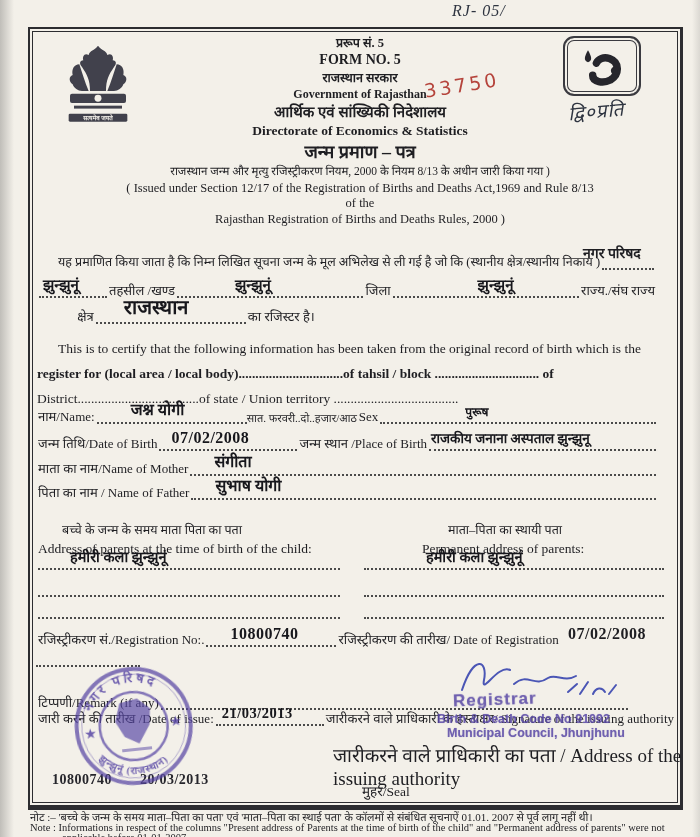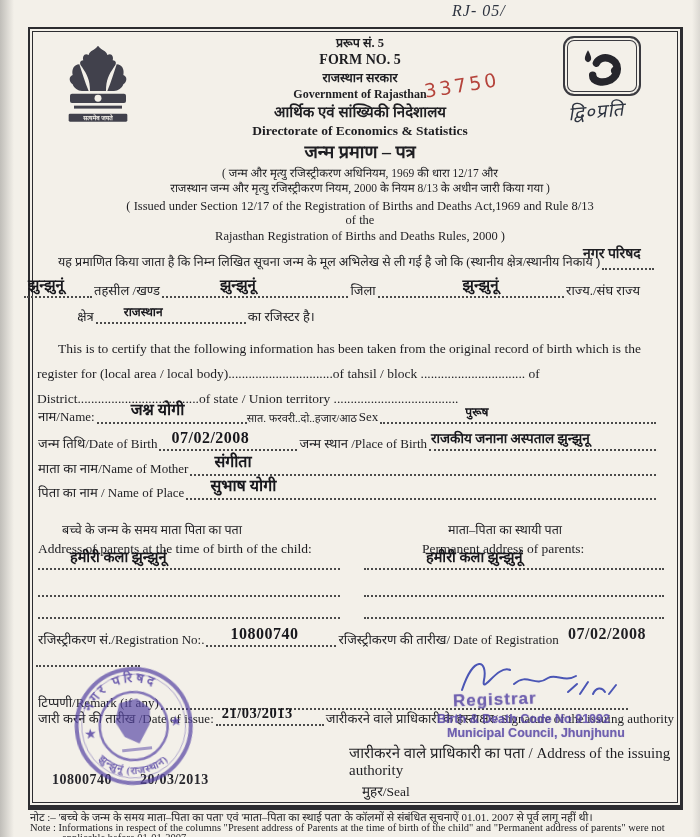--- a/index.html
+++ b/index.html
@@ -69,21 +69,20 @@
 </div>
 
 <div class="hdr">
   <div class="b deva" style="font-size:12.5px;">प्ररूप  सं. 5</div>
   <div class="b" style="font-size:14px;">FORM NO. 5</div>
   <div class="b deva" style="font-size:12.5px;margin-top:3px;">राजस्थान  सरकार</div>
   <div class="b" style="font-size:12px;">Government of Rajasthan</div>
   <div class="b deva" style="font-size:15px;">आर्थिक  एवं  सांख्यिकी  निदेशालय</div>
   <div class="b" style="font-size:13.5px;">Directorate of Economics &amp; Statistics</div>
   <div class="b deva" style="font-size:18px;margin-top:4px;">जन्म प्रमाण – पत्र</div>
-  <div class="deva" style="font-size:11.5px;margin-top:4px;">( जन्म और मृत्यु रजिस्ट्रीकरण अधिनियम, 1969 की धारा 12/17 और</div>
   <div class="deva" style="font-size:11.5px;">राजस्थान जन्म और मृत्यु रजिस्ट्रीकरण नियम, 2000 के नियम 8/13 के अधीन जारी किया गया )</div>
   <div style="font-size:12.5px;margin-top:3px;width:470px;margin-left:-25px;">( Issued under Section 12/17 of the Registration of Births and Deaths Act,1969 and  Rule 8/13 of the</div>
   <div style="font-size:12.5px;">Rajasthan Registration of Births and Deaths Rules, 2000 )</div>
 </div>
 
 <div class="abs" style="left:424px;top:74px;transform:rotate(-9deg);color:#b5443c;font-size:19px;letter-spacing:3px;font-family:'DejaVu Sans',sans-serif;">33750</div>
 
 <div class="logo-box">
   <svg width="56" height="40" viewBox="0 0 60 42">
     <path d="M15 4 C11 11 10 15 15 17 C20 15 19 11 15 4 Z" fill="#26262c"></path>
@@ -94,45 +93,45 @@
 
 <div class="abs handwrite" style="left:568px;top:98px;font-size:19px;transform:rotate(-5deg);letter-spacing:1px;">द्वि०प्रति</div>
 
 <div class="abs b deva" style="left:583px;top:243px;font-size:14px;">नगर  परिषद</div>
 
 <div class="r" style="left:56px;top:256px;width:598px;">
   <span class="lbl deva" style="font-size:12.5px;">यह प्रमाणित किया जाता है कि निम्न लिखित सूचना जन्म के मूल अभिलेख से ली गई है जो कि (स्थानीय क्षेत्र/स्थानीय निकाय )</span>
   <span class="dots"></span>
 </div>
 
-<div class="r" style="left:24px;top:284px;width:618px;">
+<div class="r" style="left:39px;top:284px;width:618px;">
   <span class="dots fw" style="width:68px;">
     <span class="val deva" style="left:4px;font-size:15px;">झुन्झुनूं</span>
   </span>
   <span class="lbl deva">तहसील /खण्ड</span>
   <span class="dots">
     <span class="val deva" style="left:58px;font-size:15px;">झुन्झुनूं</span>
   </span>
   <span class="lbl deva">जिला</span>
   <span class="dots">
     <span class="val deva" style="left:85px;font-size:15px;">झुन्झुनूं</span>
   </span>
   <span class="lbl deva">राज्य./संघ राज्य</span>
 </div>
 
 <div class="r" style="left:36px;top:310px;width:320px;justify-content:center;">
   <span class="lbl deva">क्षेत्र</span>
   <span class="dots fw" style="width:150px;">
-    <span class="val deva" style="left:28px;font-size:12px;">राजस्थान</span>
+    <span class="val deva" style="left:28px;font-size:20px;">राजस्थान</span>
   </span>
   <span class="lbl deva">का रजिस्टर है।</span>
 </div>
 
 <div class="abs" style="left:58px;top:341px;font-size:13.5px;width:600px;">This is to certify that the following information has been taken from the original record of birth which is the</div>
-<div class="abs" style="left:37px;top:366px;font-size:13.5px;width:624px;">register for  (local  area  /  local  body)...............................of  tahsil  /  block  ...............................  of</div>
+<div class="abs" style="left:37px;top:366px;font-size:13.5px;width:624px;font-weight:bold;">register for  (local  area  /  local  body)...............................of  tahsil  /  block  ...............................  of</div>
 <div class="abs" style="left:37px;top:391px;font-size:13.5px;width:624px;">District....................................of state / Union territory .....................................</div>
 
 <div class="r" style="left:36px;top:410px;width:620px;">
   <span class="lbl deva">नाम/Name:</span>
   <span class="dots fw" style="width:150px;">
     <span class="val deva" style="left:34px;font-size:16px;">जश्न  योगी</span>
   </span>
   <span class="lbl deva" style="font-size:11px;padding:0;">सात. फरवरी..दो..हजार/आठ</span>
   <span class="lbl">Sex</span>
   <span class="dots">
@@ -152,21 +151,21 @@
 </div>
 
 <div class="r" style="left:36px;top:462px;width:620px;">
   <span class="lbl deva">माता का  नाम/Name of Mother</span>
   <span class="dots">
     <span class="val deva" style="left:24px;font-size:16px;">संगीता</span>
   </span>
 </div>
 
 <div class="r" style="left:36px;top:486px;width:620px;">
-  <span class="lbl deva">पिता का नाम / Name of Place</span>
+  <span class="lbl deva">पिता का नाम / Name of Father</span>
   <span class="dots">
     <span class="val deva" style="left:24px;font-size:16px;">सुभाष  योगी</span>
   </span>
 </div>
 
 <div class="abs deva" style="left:62px;top:521px;font-size:12.5px;">बच्चे के जन्म के समय माता पिता का पता</div>
 <div class="abs" style="left:38px;top:541px;font-size:13.5px;">Address of parents at the time of birth of the child:</div>
 <div class="abs deva" style="left:448px;top:521px;font-size:12.5px;">माता–पिता का स्थायी पता</div>
 <div class="abs" style="left:422px;top:541px;font-size:13.5px;">Permanent address of parents:</div>
 
@@ -216,21 +215,21 @@
   <span class="dots fw" style="width:108px;">
     <span class="val num" style="left:6px;font-size:14.5px;">21/03/2013</span>
   </span>
   <span class="lbl deva">जारीकरने वाले प्राधिकारी के हस्ताक्षर/ Signature of the issuing authority</span>
 </div>
 
 <div class="abs purple stamp-smudge" style="left:453px;top:690px;font-size:17px;letter-spacing:1px;transform:rotate(-2deg);z-index:5;">Registrar</div>
 <div class="abs purple stamp-smudge" style="left:437px;top:712px;font-size:12.5px;z-index:5;">Birth &amp; Death Code No 91092</div>
 <div class="abs purple stamp-smudge" style="left:447px;top:726px;font-size:12.5px;z-index:5;">Municipal Council, Jhunjhunu</div>
 
-<div class="abs deva" style="left:333px;top:742px;font-size:15px;margin-left:16px;">जारीकरने वाले  प्राधिकारी का पता / Address of the issuing authority</div>
+<div class="abs deva" style="left:333px;top:742px;font-size:19px;">जारीकरने वाले  प्राधिकारी का पता / Address of the issuing authority</div>
 
 <div class="abs" style="left:448px;top:648px;z-index:6;">
   <svg width="180" height="58" viewBox="0 0 180 58">
     <g fill="none" stroke="#3946b0" stroke-width="2" stroke-linecap="round" opacity="0.9">
       <path d="M14 42 C26 6 40 12 36 32 C33 48 50 16 62 22"></path>
       <path d="M66 36 C80 24 86 40 100 30 C108 25 116 35 128 28"></path>
       <path d="M120 44 l9 -8 m3 10 l8 -12 m5 12 c3 -7 9 -7 12 -2 m4 2 l7 -9"></path>
     </g>
   </svg>
 </div>

